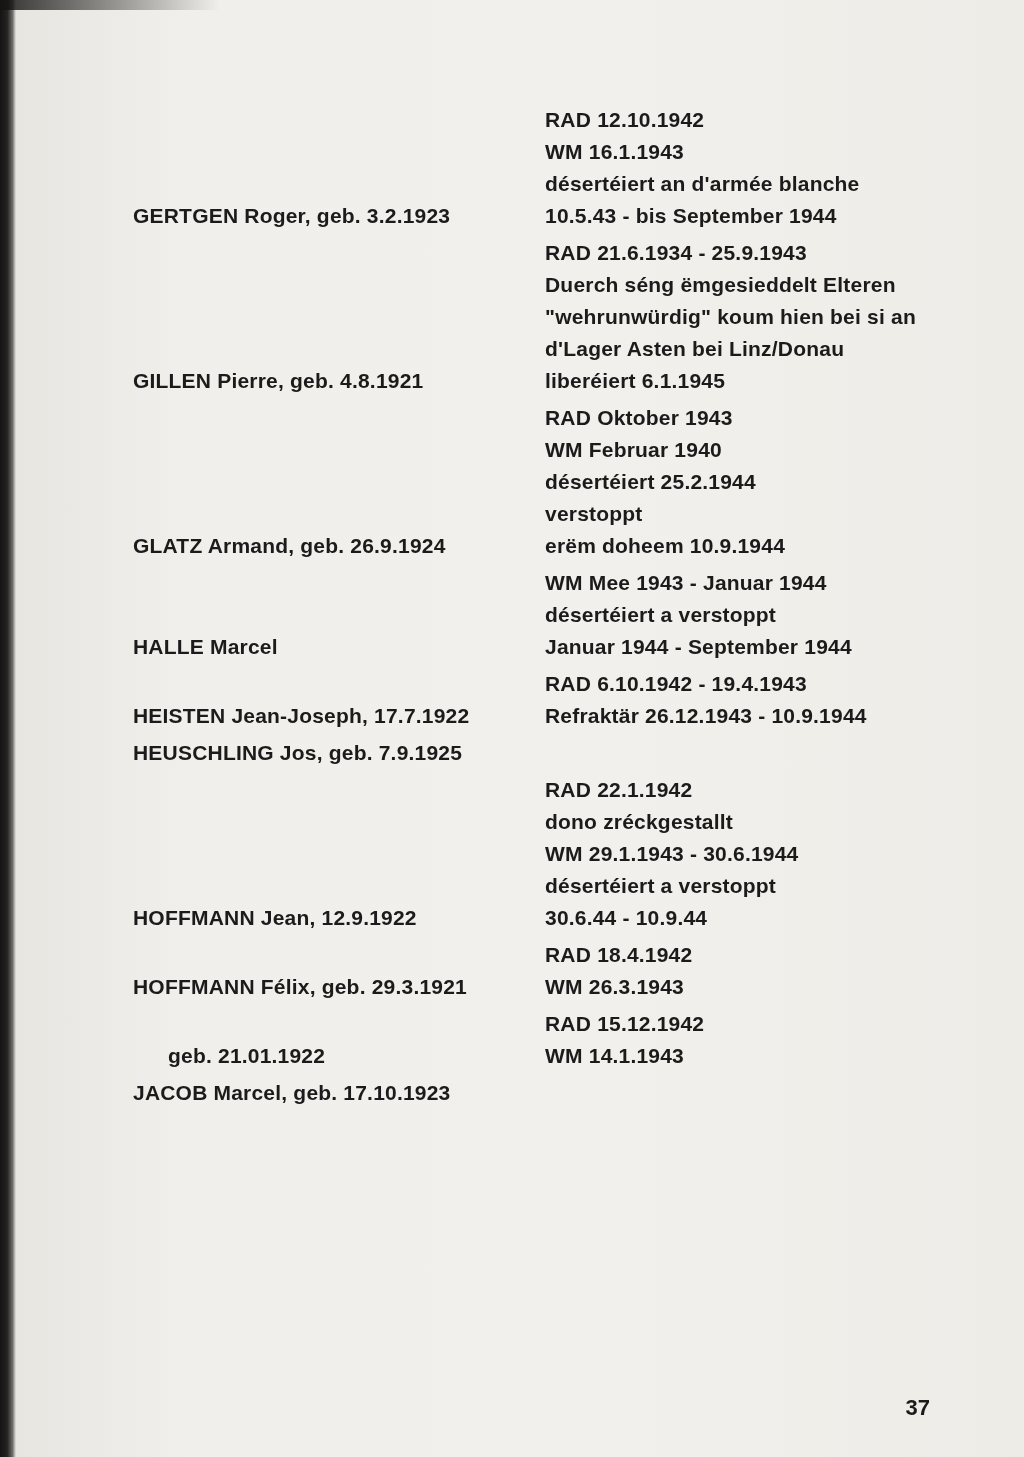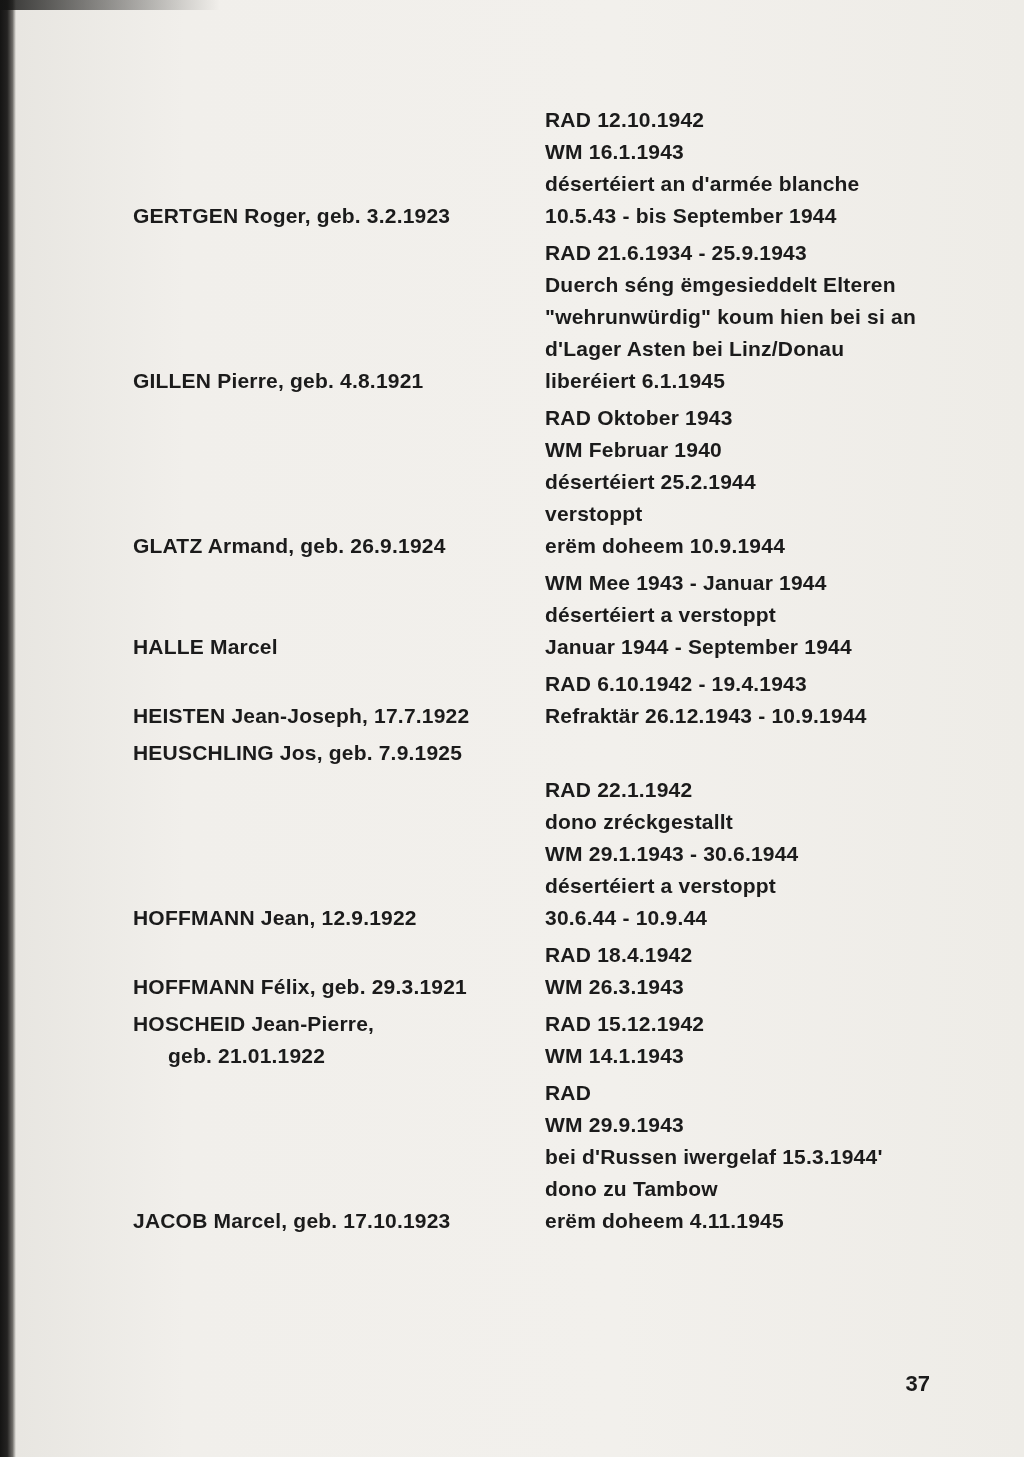--- a/index.html
+++ b/index.html
@@ -59,21 +59,21 @@
   }
   .details-col {
     flex: 1;
   }
   .name-line.indent {
     padding-left: 35px;
   }
   .page-number {
     position: absolute;
     right: 94px;
-    bottom: 60px;
+    bottom: 36px;
     color: #1b1b1b;
     font-weight: 700;
     font-size: 22px;
   }
 </style>
 </head>
 <body>
 
 <div class="paper"></div>
 <div class="spine-shadow"></div>
@@ -155,35 +155,27 @@
     <div class="name-col">
         <div class="name-line">HOFFMANN Félix, geb. 29.3.1921</div>
       </div>
     <div class="details-col">
         <div class="detail-line">RAD 18.4.1942</div>
         <div class="detail-line">WM 26.3.1943</div>
       </div>
   </section>
     <section class="entry">
     <div class="name-col">
-        <div class="name-line">HOSCHEID Jean-Pierre,</div>
         <div class="name-line indent">geb. 21.01.1922</div>
       </div>
     <div class="details-col">
         <div class="detail-line">RAD 15.12.1942</div>
         <div class="detail-line">WM 14.1.1943</div>
       </div>
   </section>
     <section class="entry">
     <div class="name-col">
         <div class="name-line">JACOB Marcel, geb. 17.10.1923</div>
       </div>
-    <div class="details-col">
-        <div class="detail-line">RAD</div>
-        <div class="detail-line">WM 29.9.1943</div>
-        <div class="detail-line">bei d'Russen iwergelaf 15.3.1944'</div>
-        <div class="detail-line">dono zu Tambow</div>
-        <div class="detail-line">erëm doheem 4.11.1945</div>
-      </div>
   </section>
   </main>
 
 <div class="page-number">37</div>
 
 </body></html>

